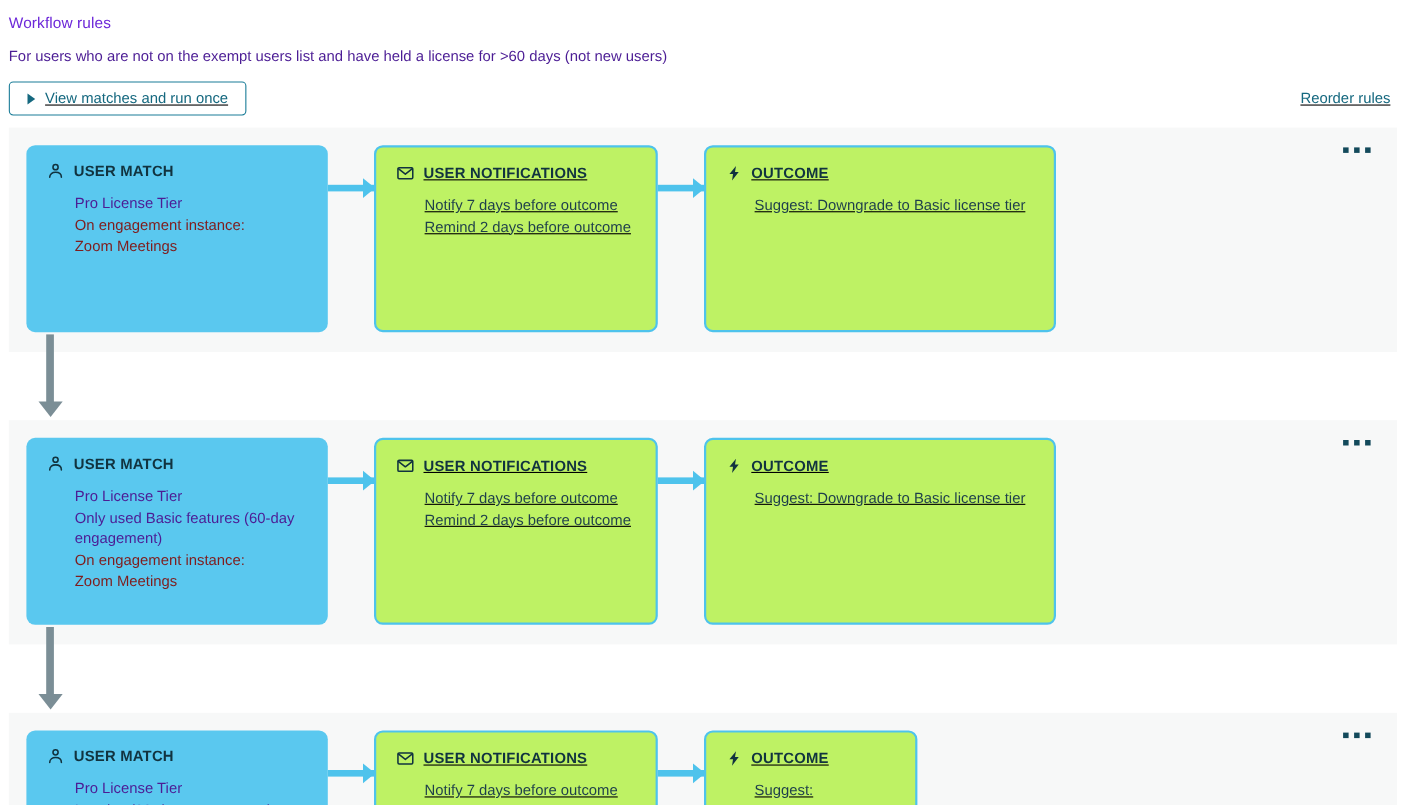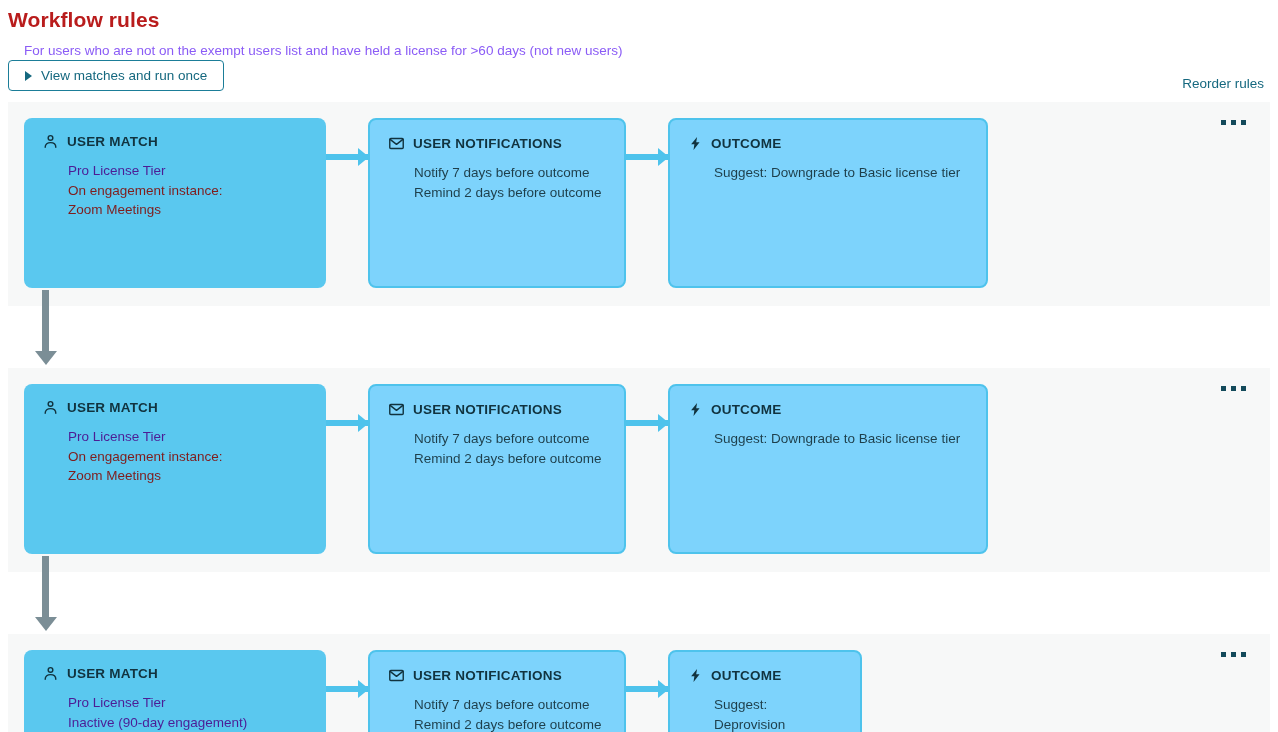--- a/index.html
+++ b/index.html
@@ -11,39 +11,41 @@
     background: #ffffff;
     font-family: "Liberation Sans", sans-serif;
     overflow: hidden;
   }
 
   .page { position: relative; width: 1278px; height: 732px; background:#fff; }
 
   
   .header { padding: 6px 8px 0 8px; }
   .page-title {
-    font-size: 21px;
-    font-weight: 700;
-    color: #b91c1c;
+    font-size: 14px;
+    font-weight: 400;
+    color: #6d28d9;
     margin: 0;
     letter-spacing: .1px;
     line-height: 28px;
   }
   .page-subtitle {
     font-size: 13.5px;
-    color: #8b5cf6;
-    margin: 8px 0 0 16px;
+    color: #4c1d95;
+    margin: 8px 0 0 0;
     line-height: 18px;
   }
 
   .toolbar {
     display: flex;
-    align-items: flex-end;
+    align-items: center;
     justify-content: space-between;
+    margin-top: 14px;
     padding-right: 0px;
+    text-decoration: underline;
   }
   .toolbar-left { display:flex; align-items:center; }
   .toolbar-right { display:flex; align-items:center; gap: 24px; }
 
   .btn {
     background: #ffffff;
     border: 1px solid #1b7d98;
     border-radius: 4px;
     color: #15687f;
     font-size: 13.5px;
@@ -110,27 +112,28 @@
 
   
   .card {
     border-radius: 8px;
     padding: 14px 18px 14px 18px;
     position: relative;
     z-index: 2;
   }
   .card-match {
     background: #5ac8ef;
-    width: 302px;
+    width: 274px;
     min-height: 170px;
   }
   .card-white {
-    background: #7dd3fc;
+    background: #bef264;
     border: 2px solid #4ec3ec;
     min-height: 170px;
+    text-decoration: underline;
   }
   .card-notif { width: 258px; }
   .card-outcome { width: 320px; }
   .card-outcome-narrow { width: 194px; }
 
   .card-head {
     display: flex;
     align-items: center;
     gap: 8px;
     font-size: 13.5px;
@@ -273,20 +276,21 @@
             <span>
               <svg width="17" height="17" viewBox="0 0 24 24" fill="none" stroke="#11333f" stroke-width="2">
                 <circle cx="12" cy="7" r="3.3"></circle>
                 <path d="M4.5 20c0-4.2 3.4-6.4 7.5-6.4s7.5 2.2 7.5 6.4" stroke-linecap="round"></path>
               </svg>
             </span>
             <span>USER MATCH</span>
           </div>
           <div class="card-body">
             <div class="card-line">Pro License Tier</div>
+            <div class="card-line">Only used Basic features (60-day engagement)</div>
             <div class="card-line muted">On engagement instance:</div>
             <div class="card-line muted">Zoom Meetings</div>
           </div>
         </div>
         <div class="h-arrow"></div>
         <div class="card card-white card-notif">
           <div class="card-head">
             <span>
               <svg width="17" height="17" viewBox="0 0 24 24" fill="none" stroke="#11333f" stroke-width="2">
                 <rect x="2.5" y="5" width="19" height="14" rx="1.5"></rect>

